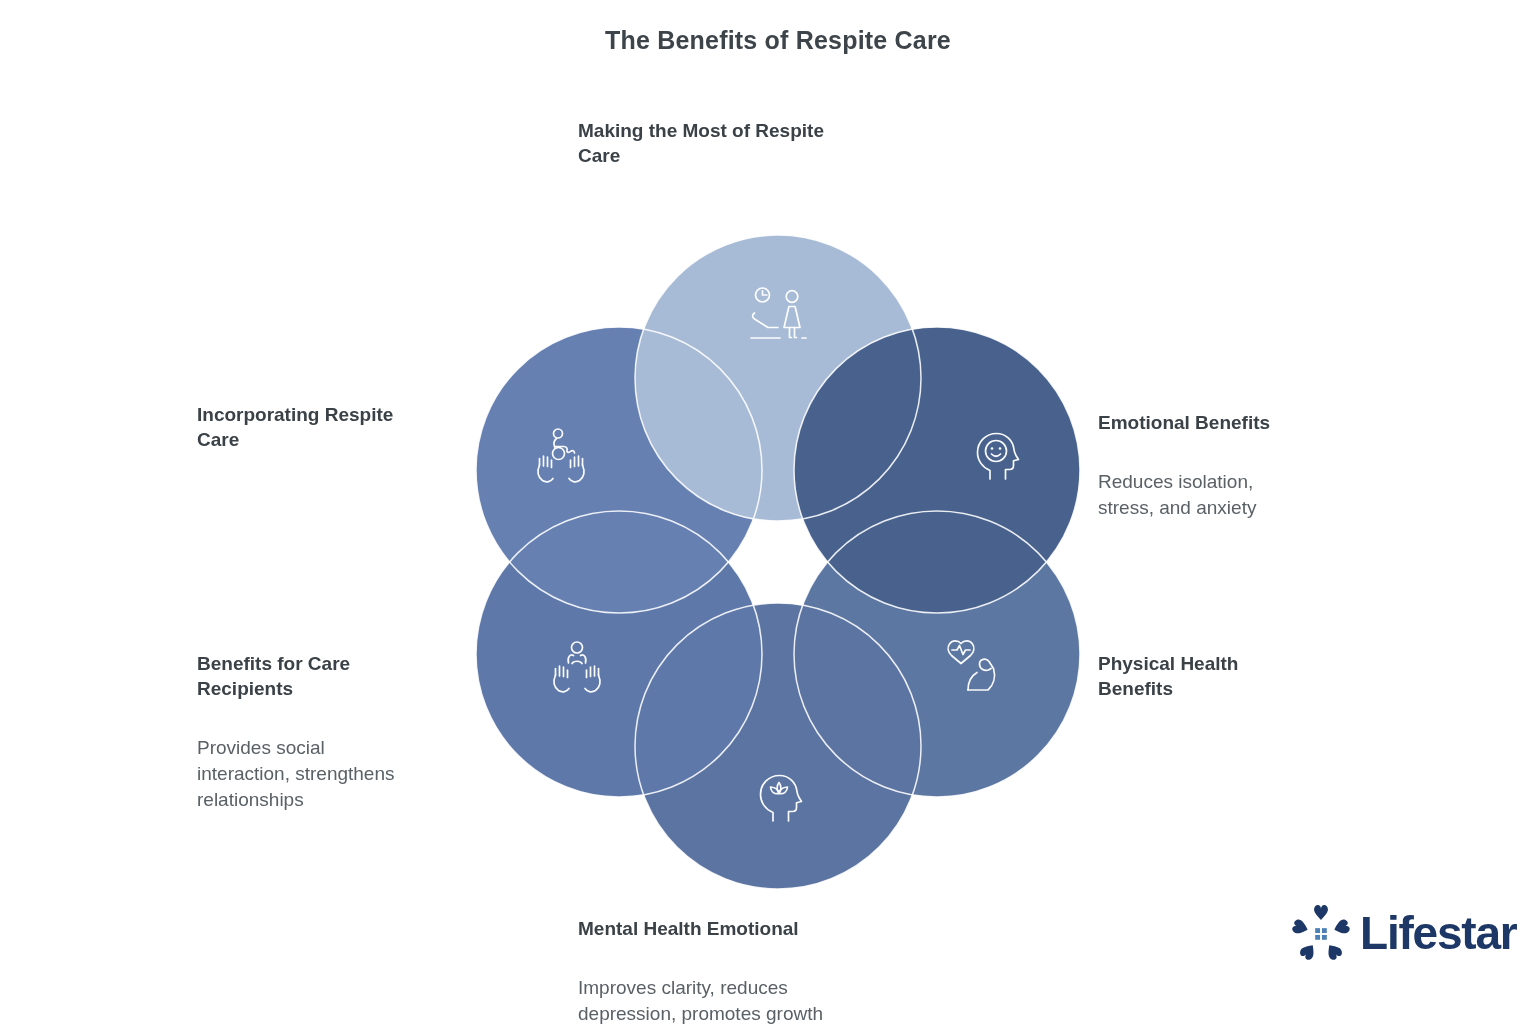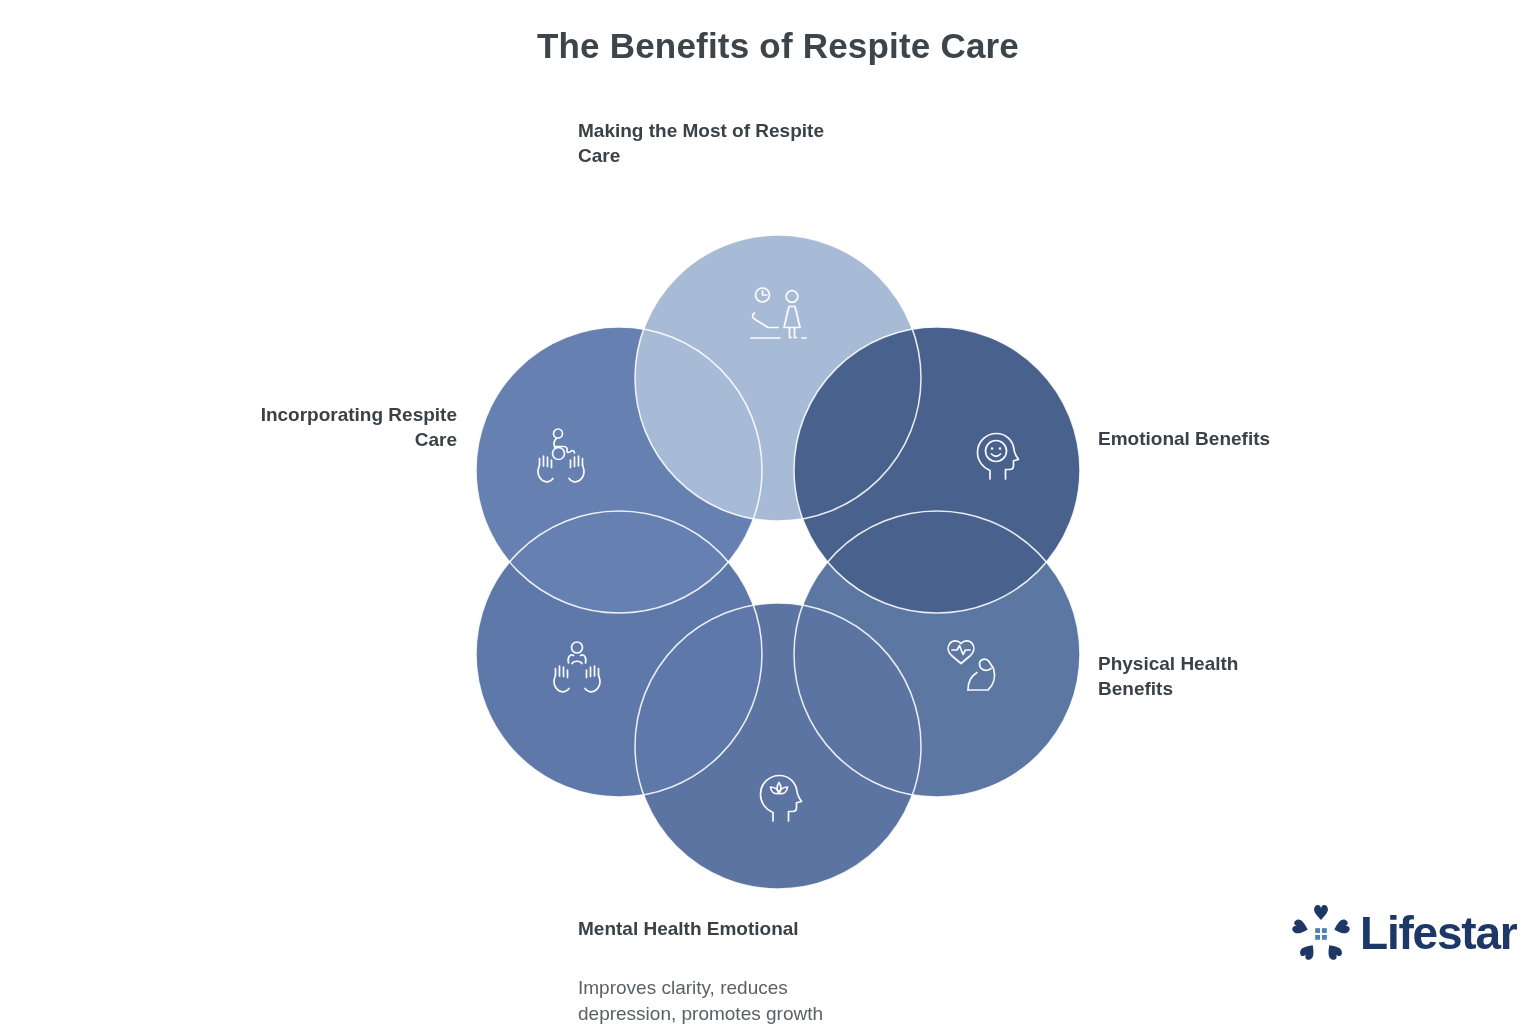--- a/index.html
+++ b/index.html
@@ -1,32 +1,32 @@
 <!DOCTYPE html>
 <html><head>
 <meta charset="utf-8">
 <style>
   html,body{margin:0;padding:0;background:#ffffff;}
   body{width:1536px;height:1024px;overflow:hidden;font-family:"Liberation Sans",sans-serif;}
   .canvas{position:relative;width:1536px;height:1024px;background:#ffffff;}
 
   .title{position:absolute;left:278px;top:26px;width:1000px;margin:0;text-align:center;
-         font-size:35px;font-weight:700;color:#3d444a;letter-spacing:.2px;}
+         font-size:25px;font-weight:700;color:#3d444a;letter-spacing:.2px;}
 
   svg.diagram{position:absolute;left:0;top:0;width:1536px;height:1024px;}
 
   .outline{fill:none;stroke:rgba(255,255,255,.88);stroke-width:1.5;}
   .icon-stroke path, .icon-stroke circle{fill:none;stroke:rgba(255,255,255,.96);
          stroke-width:1.7;stroke-linecap:round;stroke-linejoin:round;}
   .icon-stroke .dot{fill:rgba(255,255,255,.96);stroke:none;}
 
   .tblock{position:absolute;white-space:pre-line;}
   .tblock .label{margin:0;font-size:19px;font-weight:700;line-height:25px;color:#3a4147;}
   .tblock .desc{margin:16px 0 0 0;font-size:19px;font-weight:400;line-height:26px;color:#5a6166;}
-  .align-c{}.align-r{text-align:right}.align-l{text-align:left}
+  .align-c{}.align-r{text-align:left}.align-l{text-align:left}
 
   .logo{position:absolute;left:1290px;top:901px;display:flex;align-items:flex-end;gap:8px;}
   .logo-text{font-size:46px;font-weight:800;color:#1d3766;letter-spacing:-1.2px;line-height:64px;}
 </style>
 </head>
 <body>
 
 <div class="canvas">
 
   <h1 class="title">The Benefits of Respite Care</h1>
@@ -124,35 +124,44 @@
           <path d="M22.5,44.5 V37"></path>
       </g>
     </g>
   </svg>
 
   <div class="tblock align-c" style="left:578px;top:100px;width:400px;">
     <p class="label">Making the Most of Respite
 Care</p>
   </div>
 
-  <div class="tblock align-l" style="left:1098px;top:408px;width:250px;">
+  <div class="tblock align-l" style="left:1098px;top:392px;width:250px;">
     <p class="label">Emotional Benefits</p>
+    <p class="desc">Reduces isolation,
+stress, and anxiety</p>
   </div>
 
   <div class="tblock align-l" style="left:1098px;top:633px;width:250px;">
     <p class="label">Physical Health
 Benefits</p>
   </div>
 
   <div class="tblock align-c" style="left:578px;top:898px;width:400px;">
     <p class="label">Mental Health Emotional</p>
     <p class="desc">Improves clarity, reduces
 depression, promotes growth</p>
   </div>
 
+  <div class="tblock align-r" style="left:197px;top:633px;width:260px;">
+    <p class="label">Benefits for Care
+Recipients</p>
+    <p class="desc">Provides social
+interaction, strengthens
+relationships</p>
+  </div>
 
   <div class="tblock align-r" style="left:197px;top:384px;width:260px;">
     <p class="label">Incorporating Respite
 Care</p>
   </div>
 
   <div class="logo">
     <svg width="62" height="64" viewBox="0 0 64 64">
       <g transform="translate(32,33)">
         <g fill="#1d3766">

